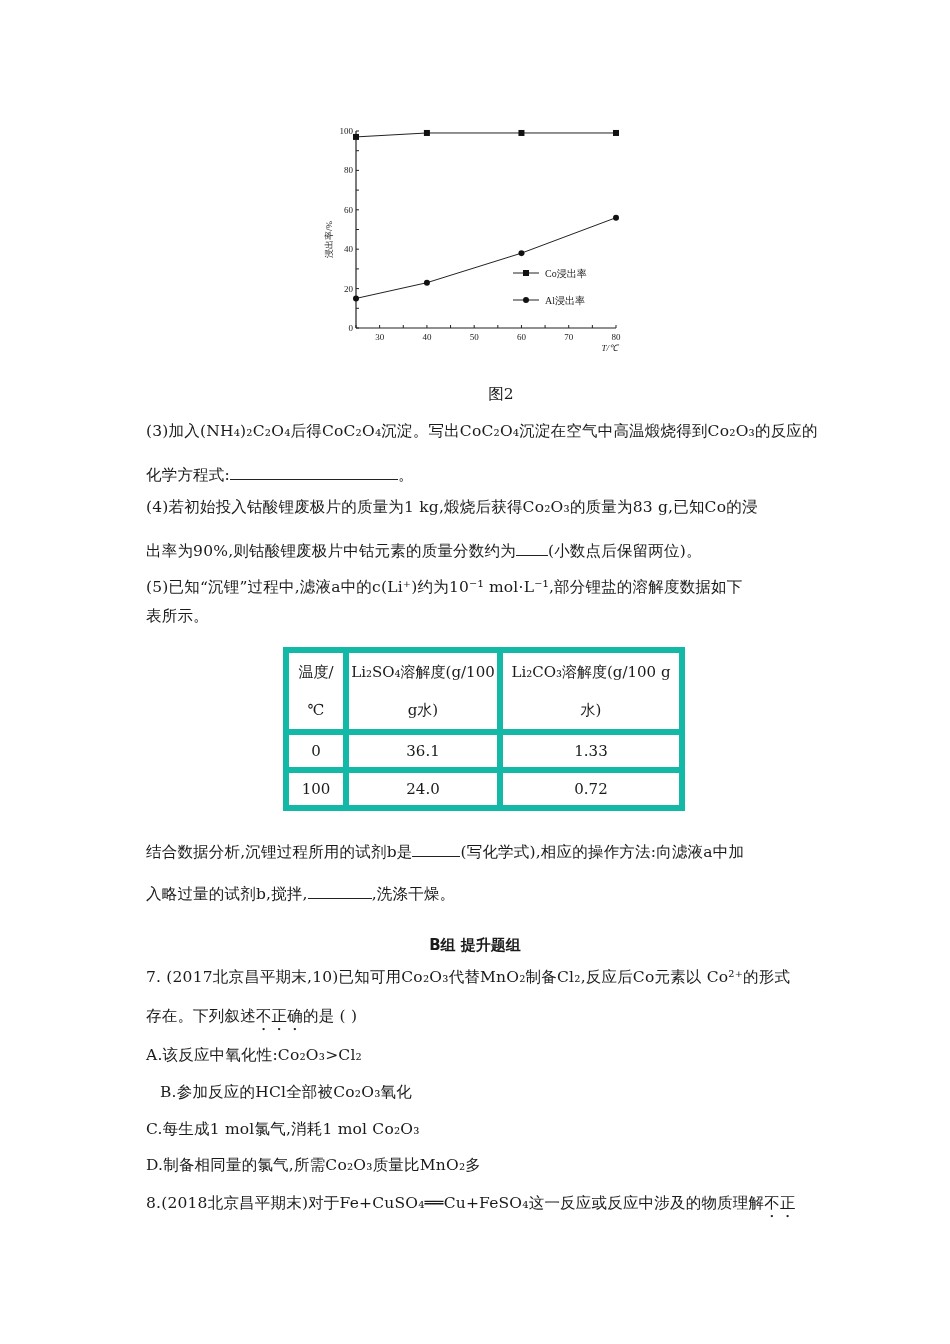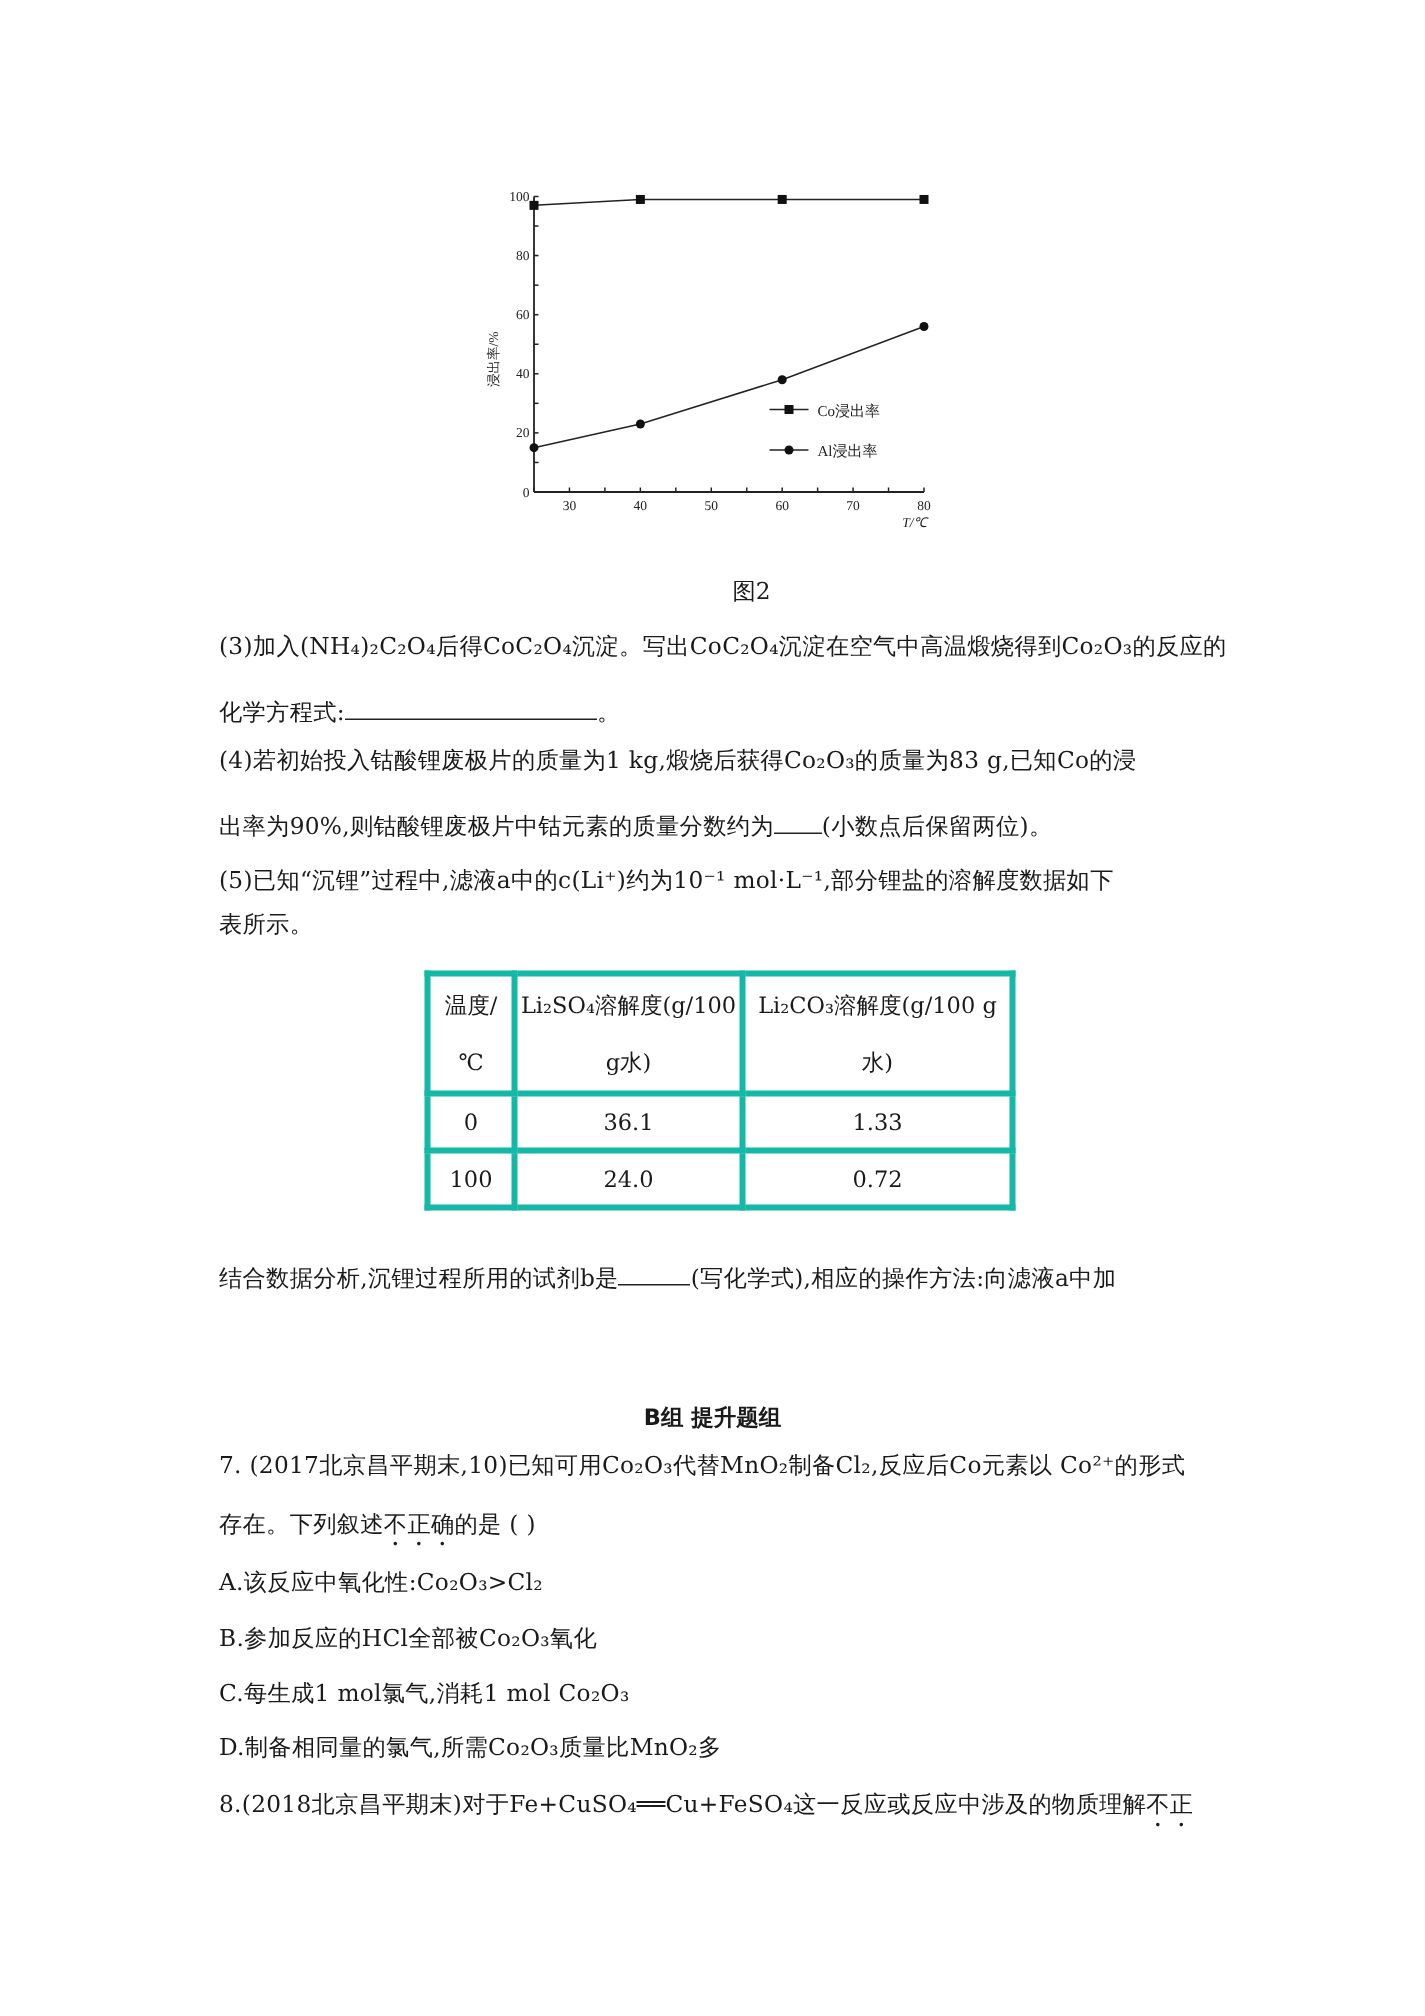--- a/index.html
+++ b/index.html
@@ -6,21 +6,21 @@
   body { width: 950px; height: 1344px; position: relative; overflow: hidden;
          font-family: "DejaVu Serif", "Liberation Serif", serif; color: #1a1a1a; }
   .page { position: absolute; left: 0; top: 0; width: 950px; height: 1344px; }
   .line { position: absolute; left: 146px; font-size: 15.5px; white-space: nowrap; letter-spacing: 0.2px; }
   .center { position: absolute; left: 0; width: 950px; text-align: center; font-size: 15.5px; }
   .bold { font-weight: bold; font-family: "DejaVu Sans", "Liberation Sans", sans-serif; font-size: 15px; }
   .blank { display: inline-block; border-bottom: 1px solid #222; height: 14px; vertical-align: baseline; }
   .dot { text-emphasis: dot; -webkit-text-emphasis: dot; text-emphasis-position: under; -webkit-text-emphasis-position: under; }
   svg text { font-family: "Liberation Serif", serif; }
   table.sol { position: absolute; left: 283px; top: 647px; border-collapse: collapse; font-size: 15px; }
-  table.sol td { border: 4px solid #14b8a6; text-align: center; padding: 0 2px; }
+  table.sol td { border: 6px solid #14b8a6; text-align: center; padding: 0 2px; }
 </style>
 </head>
 <body>
 
 <div class="page">
 
   <svg style="position:absolute;left:320px;top:115px;" width="320" height="250" viewBox="0 0 320 250">
     <g id="chart-g">
         <line x1="36" y1="213" x2="296" y2="213" stroke="#222" stroke-width="1.2"></line>
         <line x1="36" y1="213" x2="36" y2="16" stroke="#222" stroke-width="1.2"></line>
@@ -111,28 +111,31 @@
       <td>100</td>
       <td>24.0</td>
       <td>0.72</td>
     </tr>
   </tbody>
     </table>
 
   <div class="line" style="top:842px;">
     <span>结合数据分析,沉锂过程所用的试剂b是</span><span class="blank" style="width:48px;"></span><span>(写化学式),相应的操作方法:向滤液a中加</span>
   </div>
+  <div class="line" style="top:884px;">
+    <span>入略过量的试剂b,搅拌,</span><span class="blank" style="width:64px;"></span><span>,洗涤干燥。</span>
+  </div>
 
   <div class="center bold" style="top:936px;">B组 提升题组</div>
 
   <div class="line" style="top:967px;">7. (2017北京昌平期末,10)已知可用Co₂O₃代替MnO₂制备Cl₂,反应后Co元素以 Co²⁺的形式</div>
   <div class="line" style="top:1006px;">
     <span>存在。下列叙述</span><span class="dot">不正确</span><span>的是 (  )</span>
   </div>
   <div class="line" style="top:1045px;">A.该反应中氧化性:Co₂O₃&gt;Cl₂</div>
-  <div class="line" style="top:1082px;">B.参加反应的HCl全部被Co₂O₃氧化</div>
+  <div class="line" style="top:1082px;margin-left:14px;">B.参加反应的HCl全部被Co₂O₃氧化</div>
   <div class="line" style="top:1119px;">C.每生成1 mol氯气,消耗1 mol Co₂O₃</div>
   <div class="line" style="top:1155px;">D.制备相同量的氯气,所需Co₂O₃质量比MnO₂多</div>
 
   <div class="line" style="top:1193px;">
     <span>8.(2018北京昌平期末)对于Fe+CuSO₄══Cu+FeSO₄这一反应或反应中涉及的物质理解</span><span class="dot">不正</span>
   </div>
 </div>
 
 </body></html>

